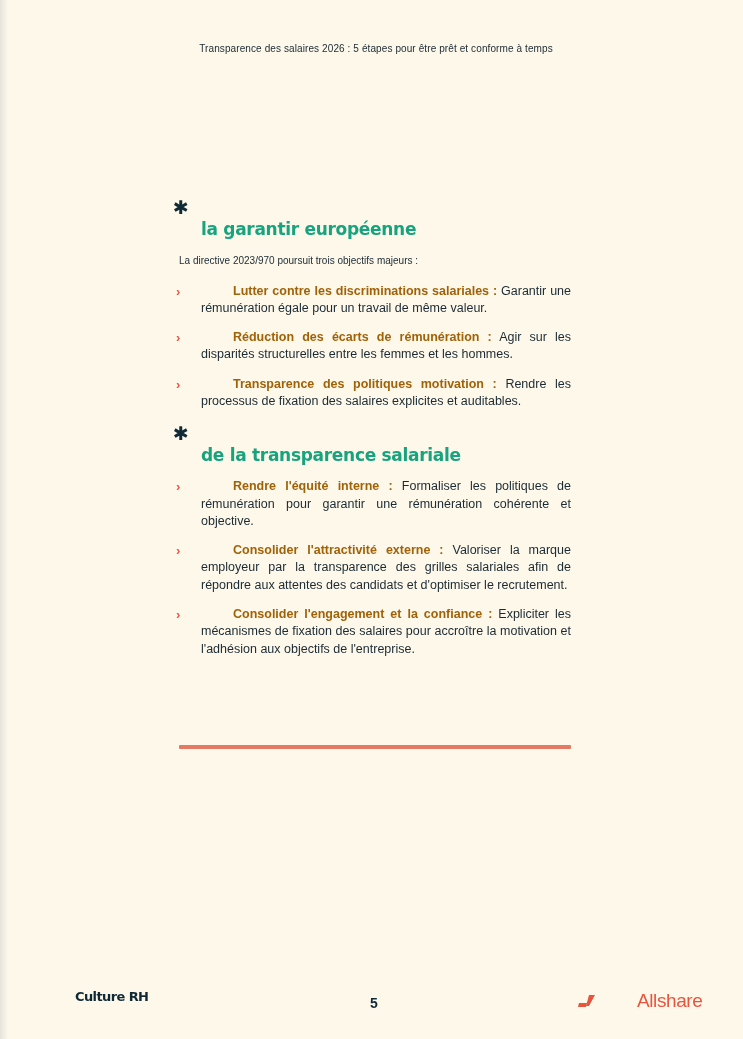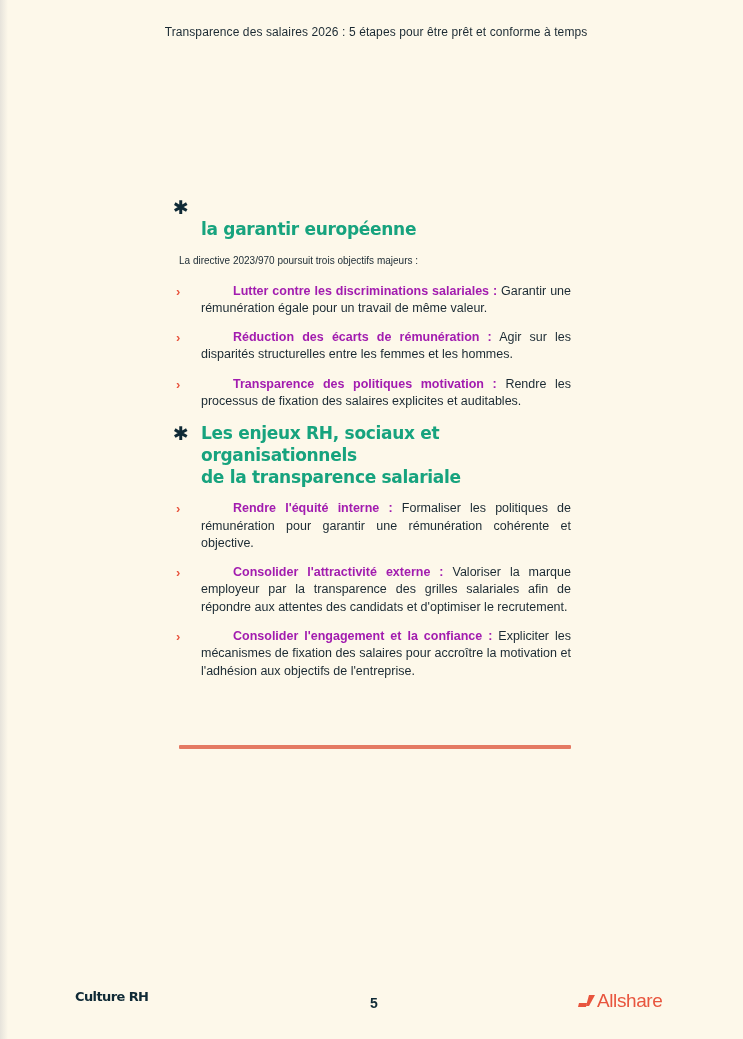--- a/index.html
+++ b/index.html
@@ -9,22 +9,22 @@
     position: relative;
     overflow: hidden;
     font-family: "Liberation Sans", sans-serif;
     color: #1b2a33;
   }
   .edge-shadow {
     position: absolute; left: 0; top: 0; bottom: 0; width: 8px;
     background: linear-gradient(to right, #e6e3db, #fdf8ea);
   }
   .running-header {
-    position: absolute; top: 25px; left: 0; right: 0;
-    text-align: center; font-size: 12px; color: #1b2a33;
+    position: absolute; top: 43px; left: 0; right: 0;
+    text-align: center; font-size: 10px; color: #1b2a33;
     letter-spacing: 0.1px;
     padding-left: 9px;
   }
   .content {
     position: absolute; left: 179px; top: 196px; width: 392px;
   }
   .section-title {
     position: relative;
     padding-left: 22px;
     margin: 0 0 12px 0;
@@ -47,39 +47,39 @@
   .bullets li {
     position: relative; padding-left: 22px;
     font-size: 12.5px; line-height: 17.3px;
     text-align: justify;
     margin-bottom: 12px;
   }
   .bullets li .chev {
     position: absolute; left: -3px; top: 0px;
     color: #e8553e; font-weight: bold; font-size: 13px;
   }
-  .bullets li b { font-weight: bold; color: #a21caf; padding-left: 32px; }
+  .bullets li b { font-weight: bold; color: #a16207; padding-left: 32px; }
   .sec2 { margin-top: 4px; }
   .divider {
     position: absolute; left: 179px; top: 745px; width: 392px; height: 4px;
     background: #e47a63; border-radius: 1px;
   }
   .footer-left {
     position: absolute; left: 75px; top: 989px;
     font-family: "DejaVu Sans", sans-serif;
     font-weight: bold; font-size: 13px; color: #0f2a36; letter-spacing: -0.6px;
   }
   .footer-page {
     position: absolute; left: 370px; top: 995px;
     font-weight: bold; font-size: 14px; color: #0f2a36;
   }
   .footer-logo {
     position: absolute; left: 578px; top: 990px;
     display: flex; align-items: center;
-    color: #e8553e; font-size: 19px; letter-spacing: -0.4px;
+    color: #e8553e; font-size: 19px; letter-spacing: -0.4px; gap: 40px;
   }
   .footer-logo svg { margin-right: 1px; }
 </style>
 </head>
 <body>
 
 <div class="edge-shadow"></div>
 
 <div class="running-header">Transparence des salaires 2026 : 5 étapes pour être prêt et conforme à temps</div>
 
@@ -104,21 +104,21 @@
       <li>
         <span class="chev">›</span>
         <b>Transparence des politiques motivation :</b><span> Rendre les processus de fixation des salaires explicites et auditables.</span>
       </li>
     </ul>
   </div>
 
   <div class="sec2">
     <h2 class="section-title">
       <span class="ast">✱</span>
-      <span>Les enjeux RH, sociaux et organisationnels</span><br>
+      <br>
       <span>de la transparence salariale</span>
     </h2>
     <ul class="bullets">
       <li>
         <span class="chev">›</span>
         <b>Rendre l'équité interne :</b><span> Formaliser les politiques de rémunération pour garantir une rémunération cohérente et objective.</span>
       </li>
       <li>
         <span class="chev">›</span>
         <b>Consolider l'attractivité externe :</b><span> Valoriser la marque employeur par la transparence des grilles salariales afin de répondre aux attentes des candidats et d'optimiser le recrutement.</span>

